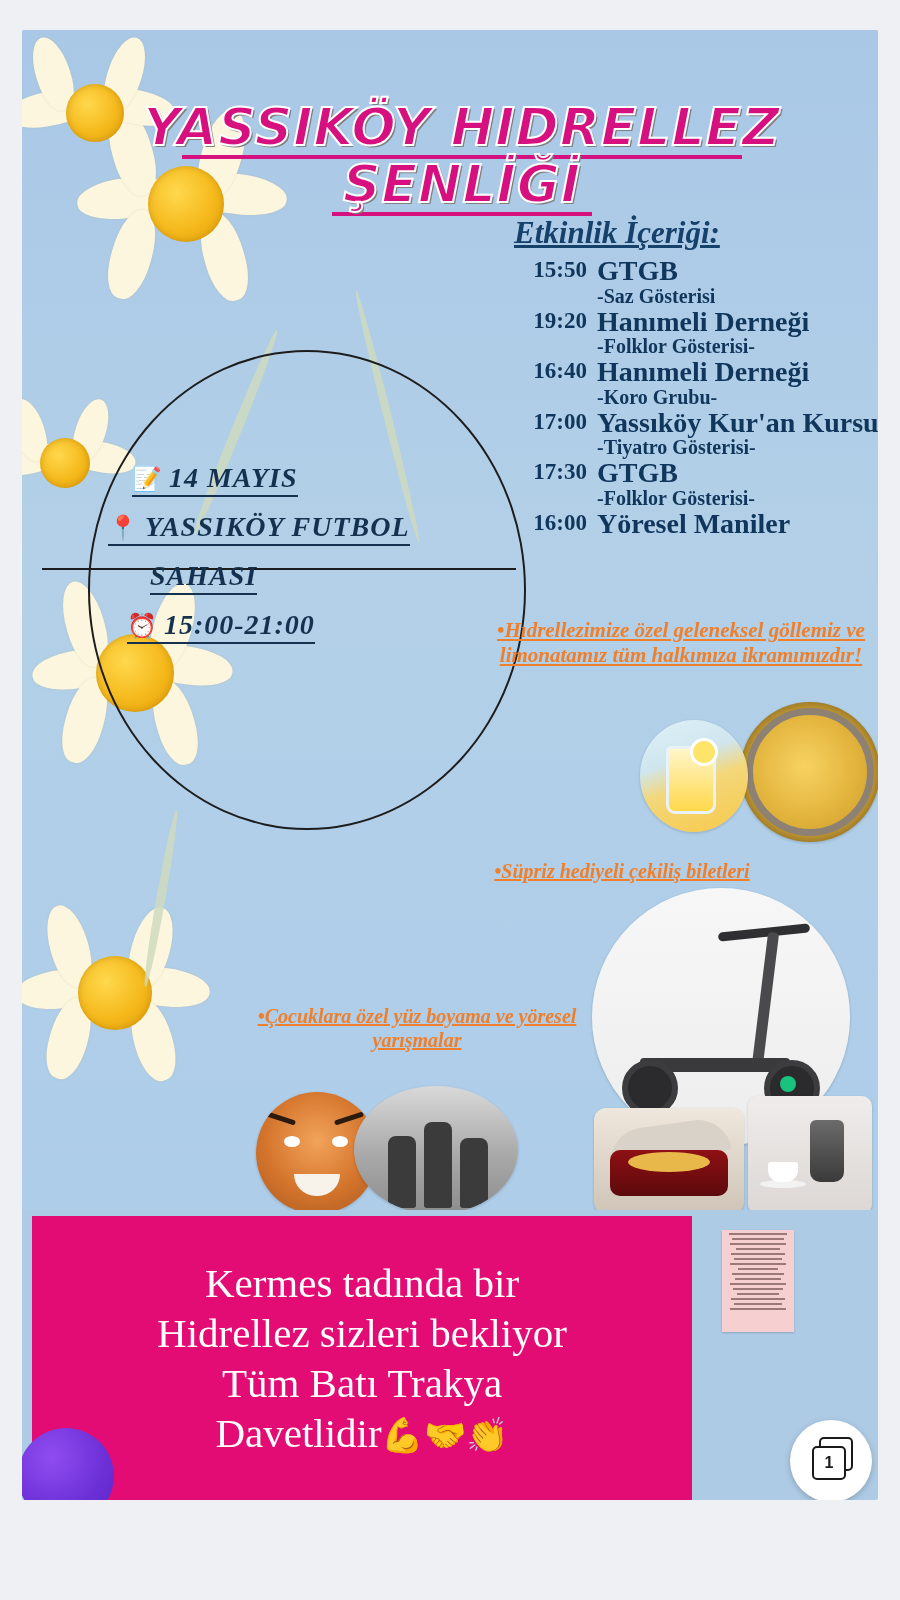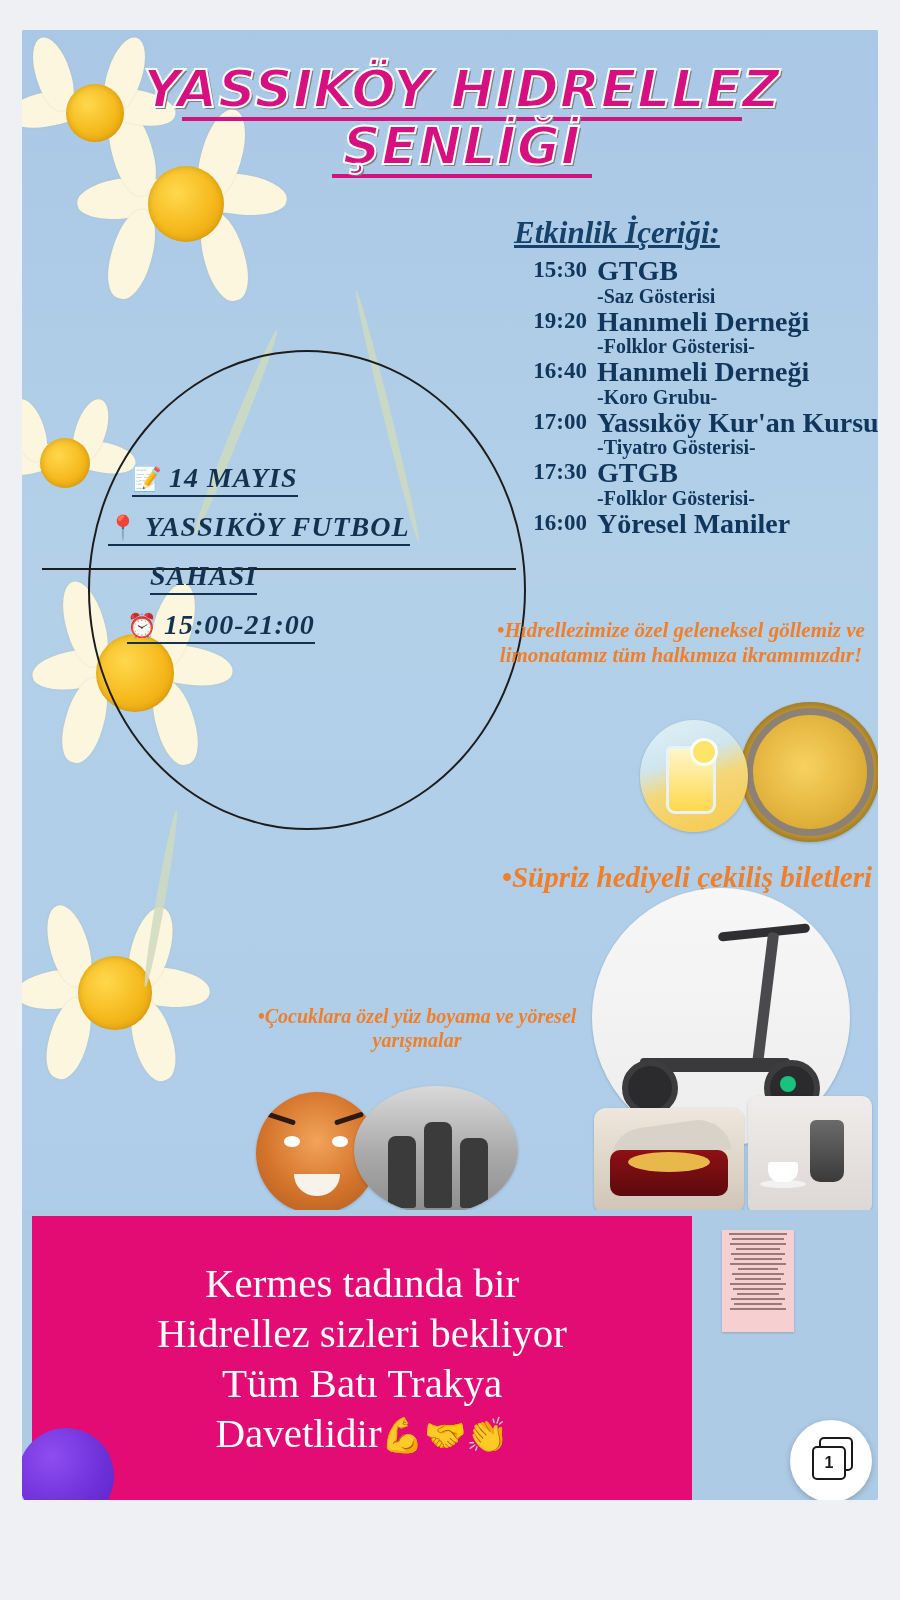--- a/index.html
+++ b/index.html
@@ -74,21 +74,21 @@
   .title-line {
     font-family: "DejaVu Sans", sans-serif;
     font-weight: bold;
     font-style: italic;
     color: #d6117f;
     -webkit-text-stroke: 2px #ffffff;
     text-shadow: 2px 2px 0 #7f7f7f;
     letter-spacing: 1px;
     line-height: 0.98;
   }
-  .title-line.l1 { font-size: 52px; }
+  .title-line.l1 { font-size: 52px; margin-top: 38px; }
   .title-line.l2 { font-size: 52px; }
   .title-underline {
     height: 4px;
     background: #d6117f;
     margin: 2px auto 0;
   }
 
   
   .program {
     position: absolute;
@@ -141,28 +141,29 @@
   }
 
   
   .note {
     position: absolute;
     z-index: 6;
     font-family: "Liberation Serif", serif;
     font-weight: bold;
     font-style: italic;
     color: #ef7f2a;
+    text-decoration: underline;
     text-align: center;
     line-height: 1.18;
   }
   .note.n1 {
     left: 466px; top: 588px; width: 386px; font-size: 21px;
   }
   .note.n2 {
-    left: 350px; top: 830px; width: 500px; font-size: 29px; text-align: right;
+    left: 350px; top: 830px; width: 500px; font-size: 20px; text-align: center;
   }
   .note.n3 {
     left: 225px; top: 975px; width: 340px; font-size: 20px;
   }
 
   
   .circle {
     position: absolute;
     left: 66px;
     top: 320px;
@@ -472,21 +473,21 @@
         <span class="dline">
           <span class="emoji">⏰</span><span>15:00-21:00</span>
         </span>
       </span>
     </div>
 
     <div class="program">
       <div class="program-head">Etkinlik İçeriği:</div>
 
       <div class="prow">
-        <div class="ptime">15:30</div>
+        <div class="ptime">15:50</div>
         <div class="ptexts">
           <div class="pmain">GTGB</div>
           <div class="psub">-Saz Gösterisi</div>
         </div>
       </div>
 
       <div class="prow">
         <div class="ptime">19:20</div>
         <div class="ptexts">
           <div class="pmain">Hanımeli Derneği</div>

